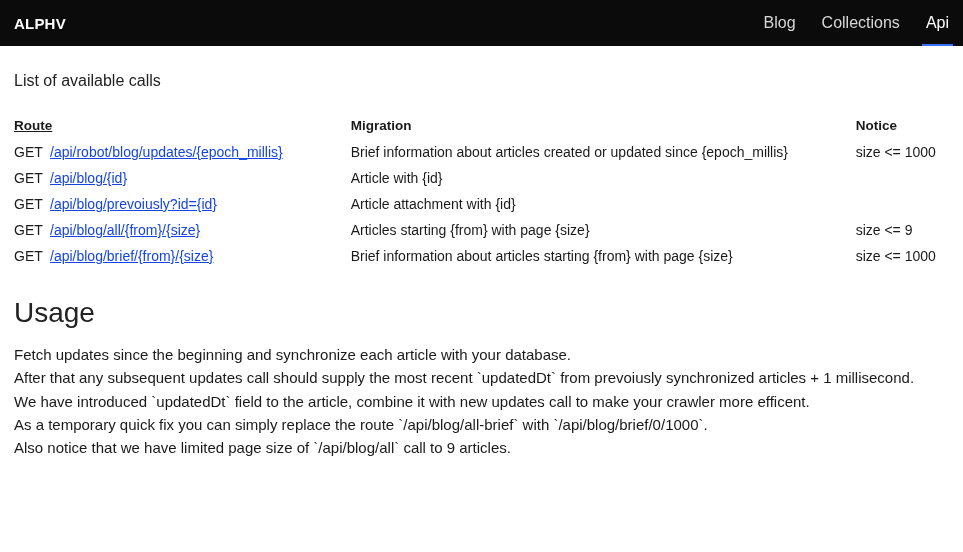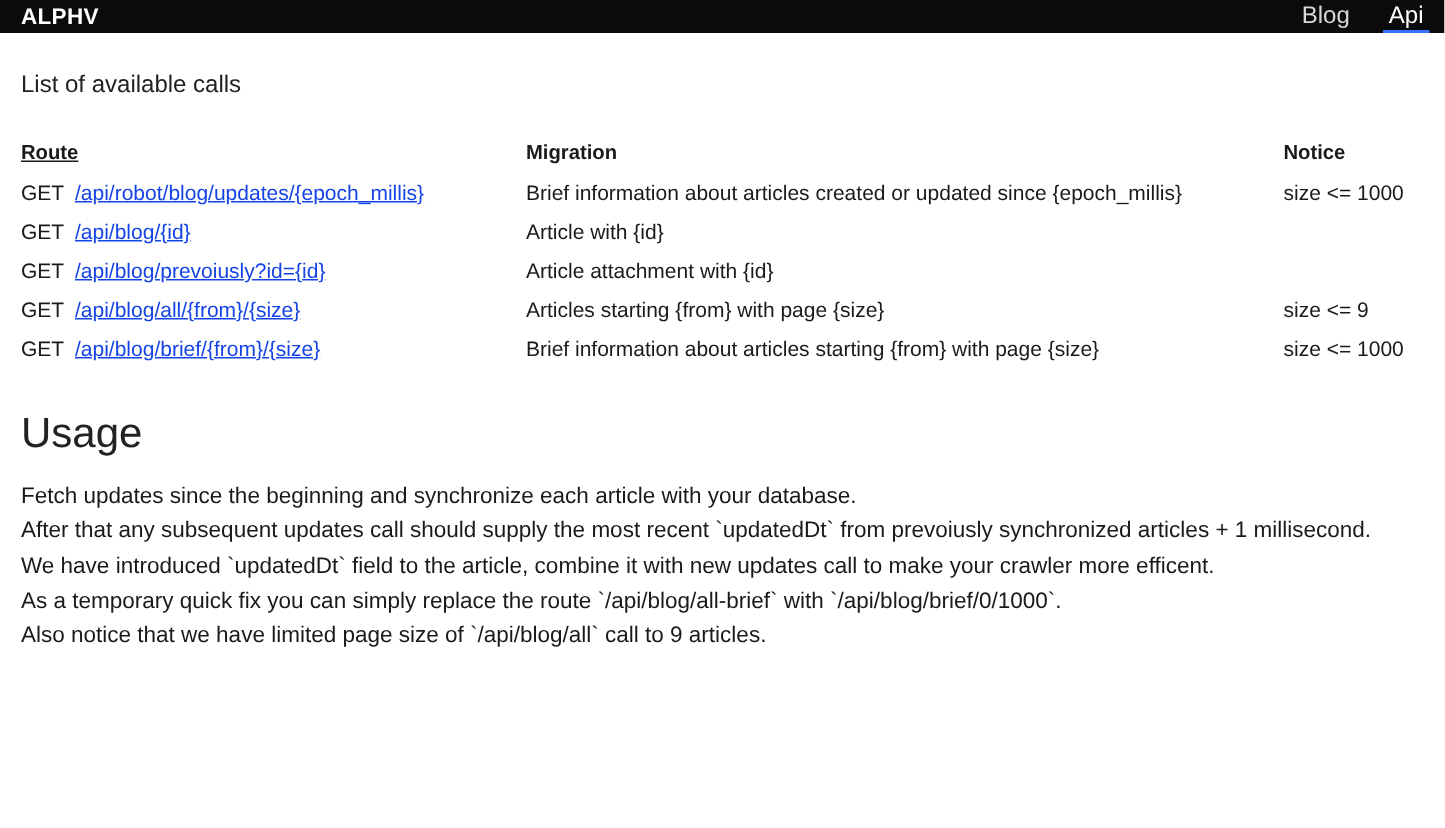--- a/index.html
+++ b/index.html
@@ -6,21 +6,21 @@
   body {
     font-family: -apple-system, BlinkMacSystemFont, "Segoe UI", Helvetica, Arial, sans-serif;
     background: #ffffff;
     color: #1a1a1a;
     width: 963px;
     height: 552px;
     overflow: hidden;
   }
   .topbar {
     background: #0b0b0b;
-    height: 22px;
+    height: 46px;
     display: flex;
     align-items: center;
     justify-content: space-between;
     padding: 0 14px 0 14px;
   }
   .brand {
     color: #ffffff;
     font-weight: 700;
     font-size: 15px;
     letter-spacing: 0.2px;
@@ -105,20 +105,21 @@
     color: #1a1a1a;
   }
 </style>
 </head>
 <body>
 
 <div class="topbar">
   <div class="brand">ALPHV</div>
   <div class="navlinks">
     <div class="navlink">Blog</div>
+    <div class="navlink">Collections</div>
     <div class="navlink active">Api</div>
   </div>
 </div>
 
 <div class="content">
 
   <h1>List of available calls</h1>
 
   <table>
     <thead>

